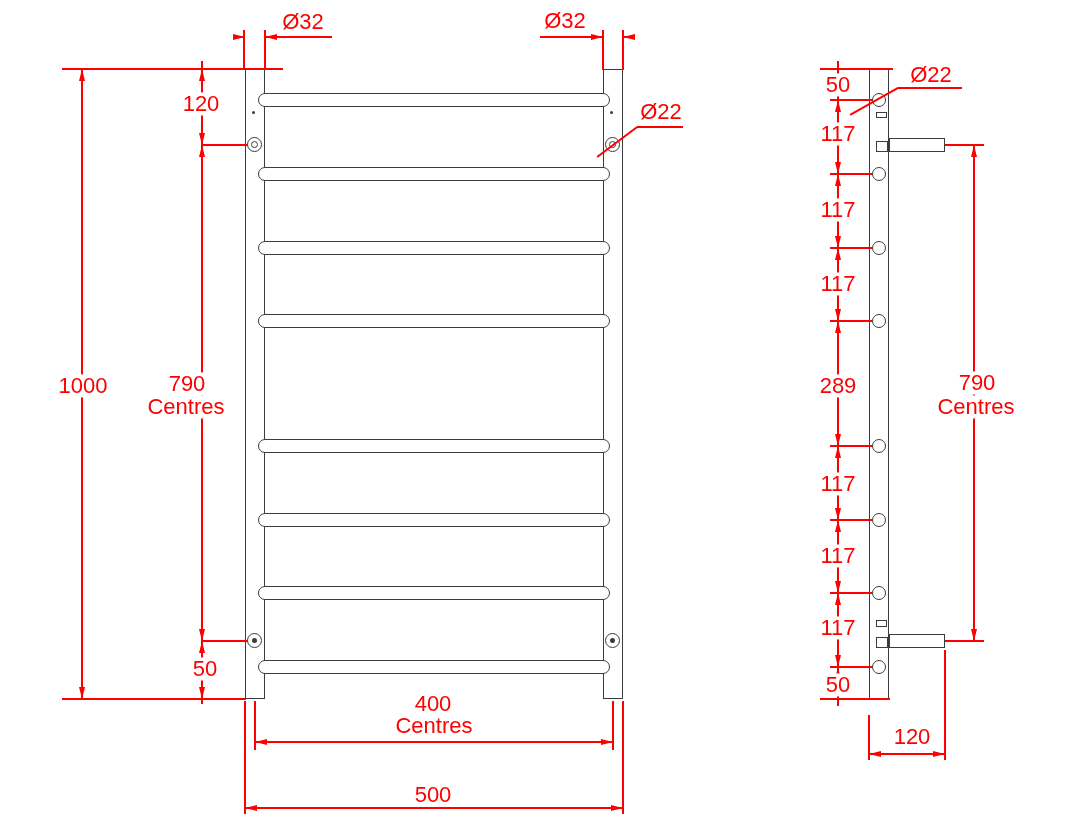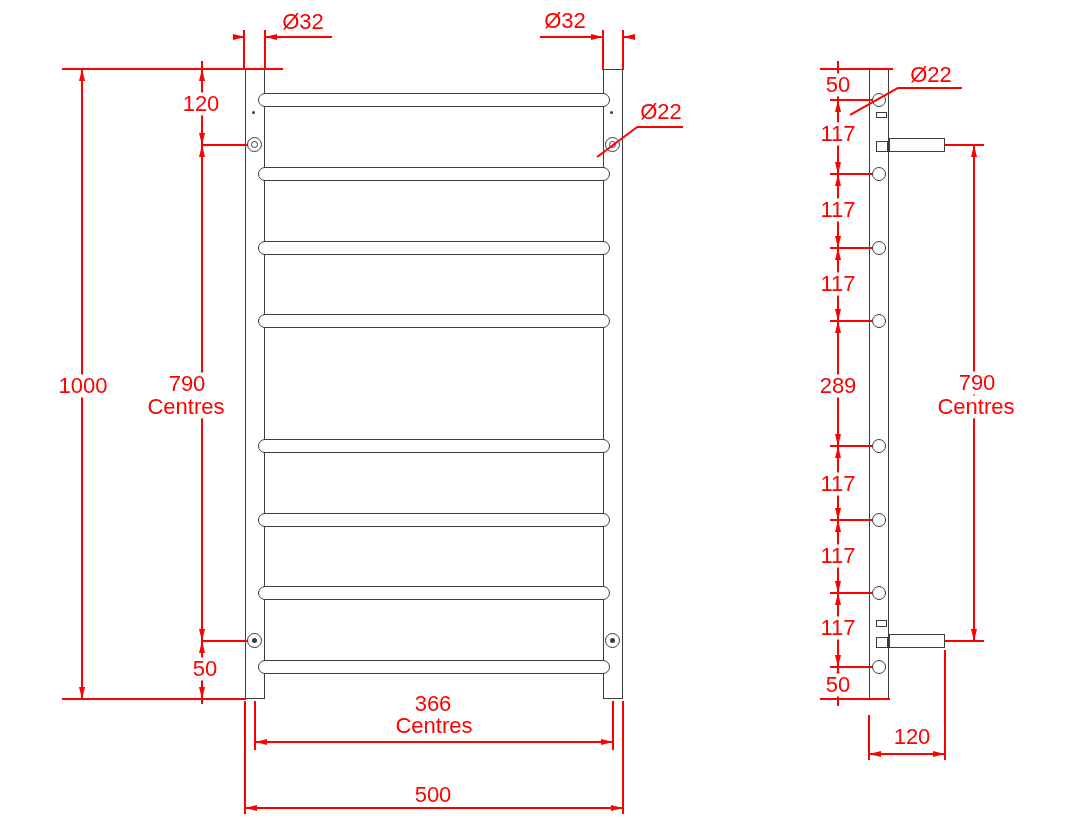--- a/index.html
+++ b/index.html
@@ -107,21 +107,21 @@
     <div class="ar ar-r" style="left:611px;top:804.6px;"></div>
 
     <div class="dim" style="left:303px;top:22px;">Ø32</div>
     <div class="dim" style="left:565px;top:21px;">Ø32</div>
     <div class="dim" style="left:661px;top:112px;">Ø22</div>
     <div class="dim" style="left:201px;top:104px;">120</div>
     <div class="dim" style="left:83px;top:386px;">1000</div>
     <div class="dim" style="left:187px;top:384px;">790</div>
     <div class="dim" style="left:186px;top:407px;">Centres</div>
     <div class="dim" style="left:205px;top:669px;">50</div>
-    <div class="dim" style="left:433px;top:704px;">366</div>
+    <div class="dim" style="left:433px;top:704px;">400</div>
     <div class="dim" style="left:434px;top:726px;">Centres</div>
     <div class="dim" style="left:433px;top:795px;">500</div>
   </section>
 
   <section>
     <div class="p" style="left:869px;top:69px;width:20px;height:630px;"></div>
 
     <div class="p" style="left:876px;top:112px;width:11px;height:6px;"></div>
     <div class="p" style="left:889px;top:138px;width:56px;height:14px;"></div>
     <div class="p" style="left:876px;top:141px;width:12px;height:11px;"></div>

